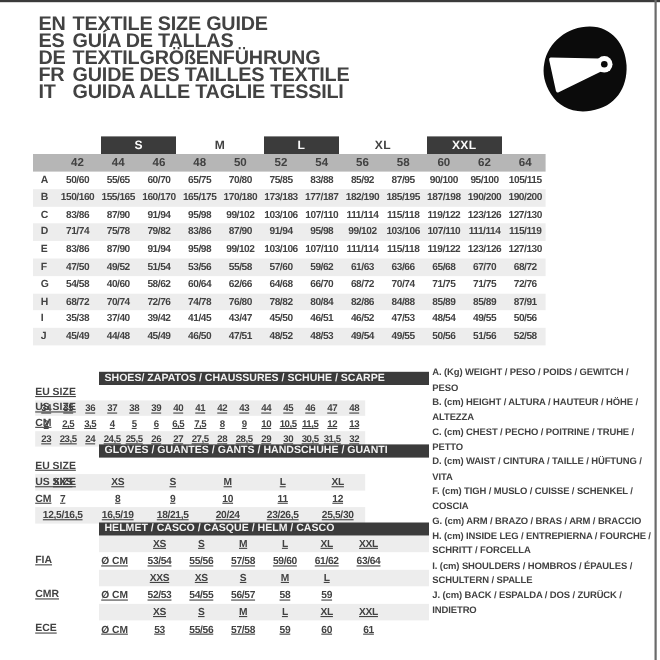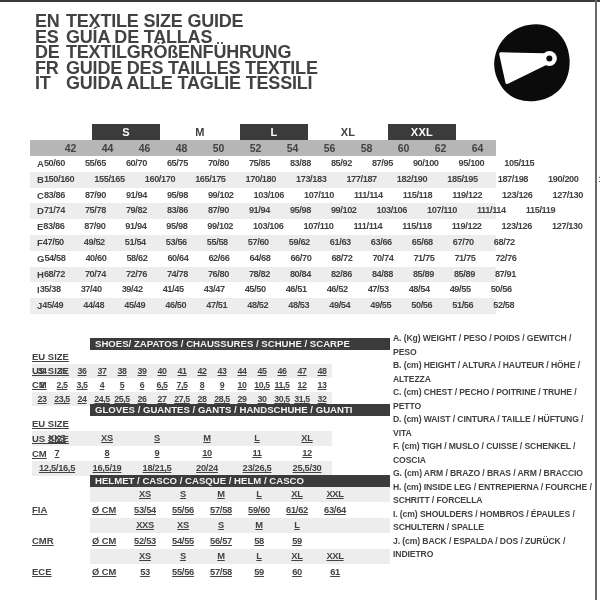--- a/index.html
+++ b/index.html
@@ -25,21 +25,21 @@
   .szcell  { width:74px; text-align:center; font-size:11px; line-height:16px; letter-spacing:0.3px; }
   .szcell.dark { background:#3b3b3b; background-clip:padding-box;
                  border-left:3px solid transparent; border-right:3px solid transparent; color:#fbfbfb; }
   .num-row { display:flex; height:16px; background:#b6b6b6; font-size:10.5px; line-height:16px; }
   .num-row .sp2 { width:22px; }
   .num-row .cells { flex:1; display:flex; }
   .num-row .cells > div { flex:1; text-align:center; }
   .trow { display:flex; height:15.8px; line-height:15.8px; }
   .trow.alt { background:#ededed; }
   .trow .letter { width:22px; padding-left:7px; font-size:9.5px; }
-  .trow .vals { flex:1; display:flex;gap:20px; }
+  .trow .vals { flex:1; display:flex; }
   .trow .vals > div { flex:1; text-align:center; font-size:9.2px; letter-spacing:-0.4px; white-space:nowrap; }
 
   
   .section { position:absolute; left:32px; width:358px;text-decoration:underline; }
   .sec-bar { margin-left:58px; height:12px; background:#3b3b3b; color:#f2f2f2;
              font-size:9.6px; line-height:12px; padding-left:5px; letter-spacing:0; white-space:nowrap; }
   .srow { display:flex;flex-direction:column; }
   .srow .slabel { width:58px; font-size:9.5px; }
   .srow .sbody  { width:300px; display:flex; }
   .srow .sbody.gray { background:#ededed; }

